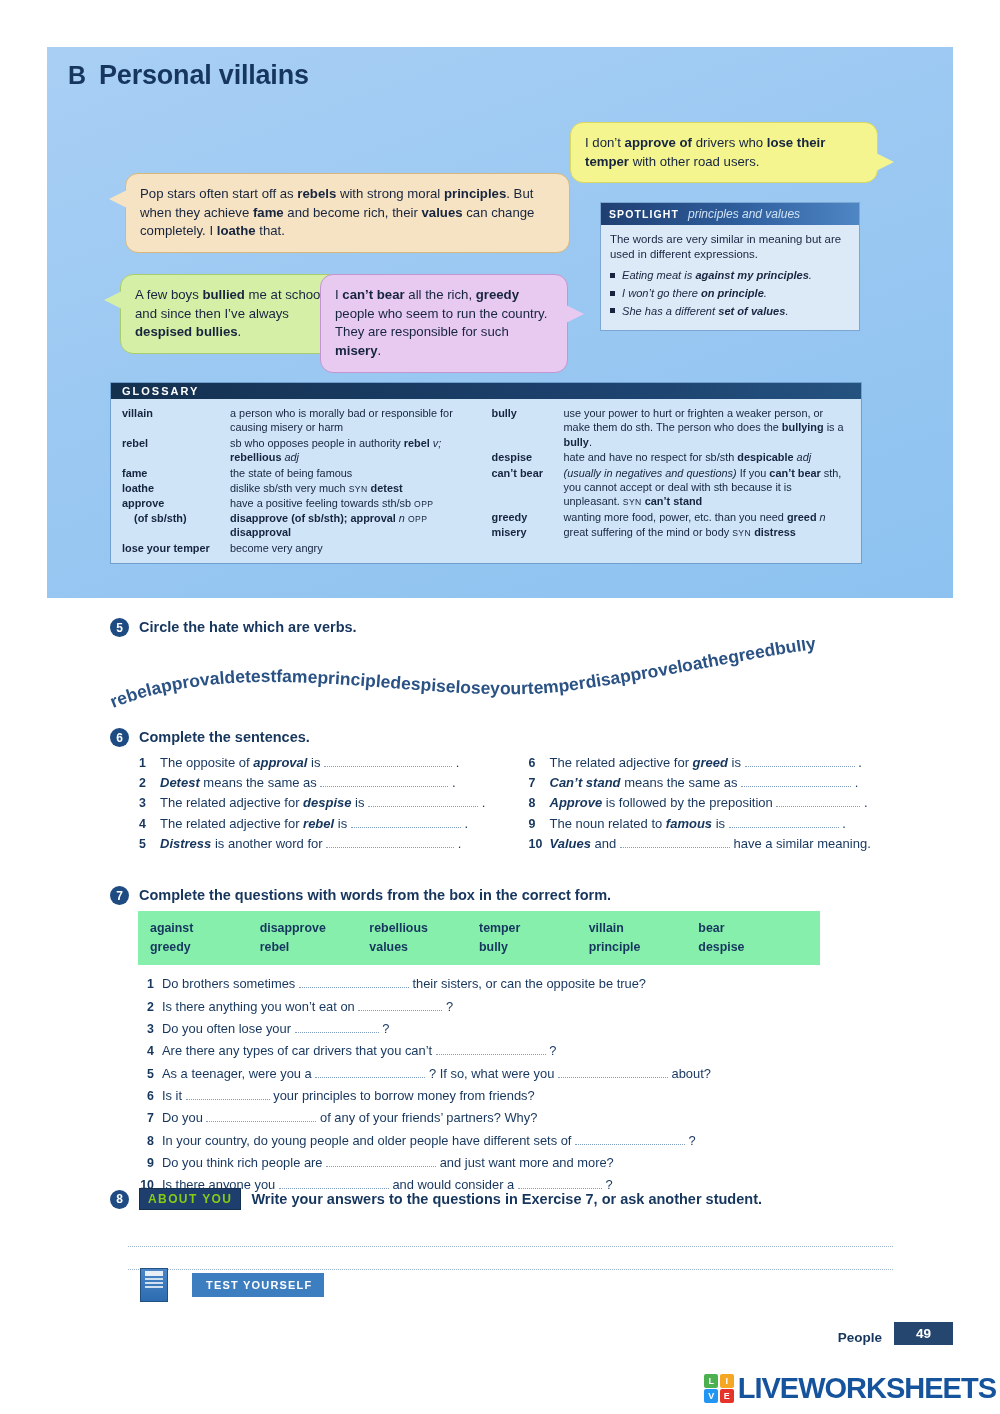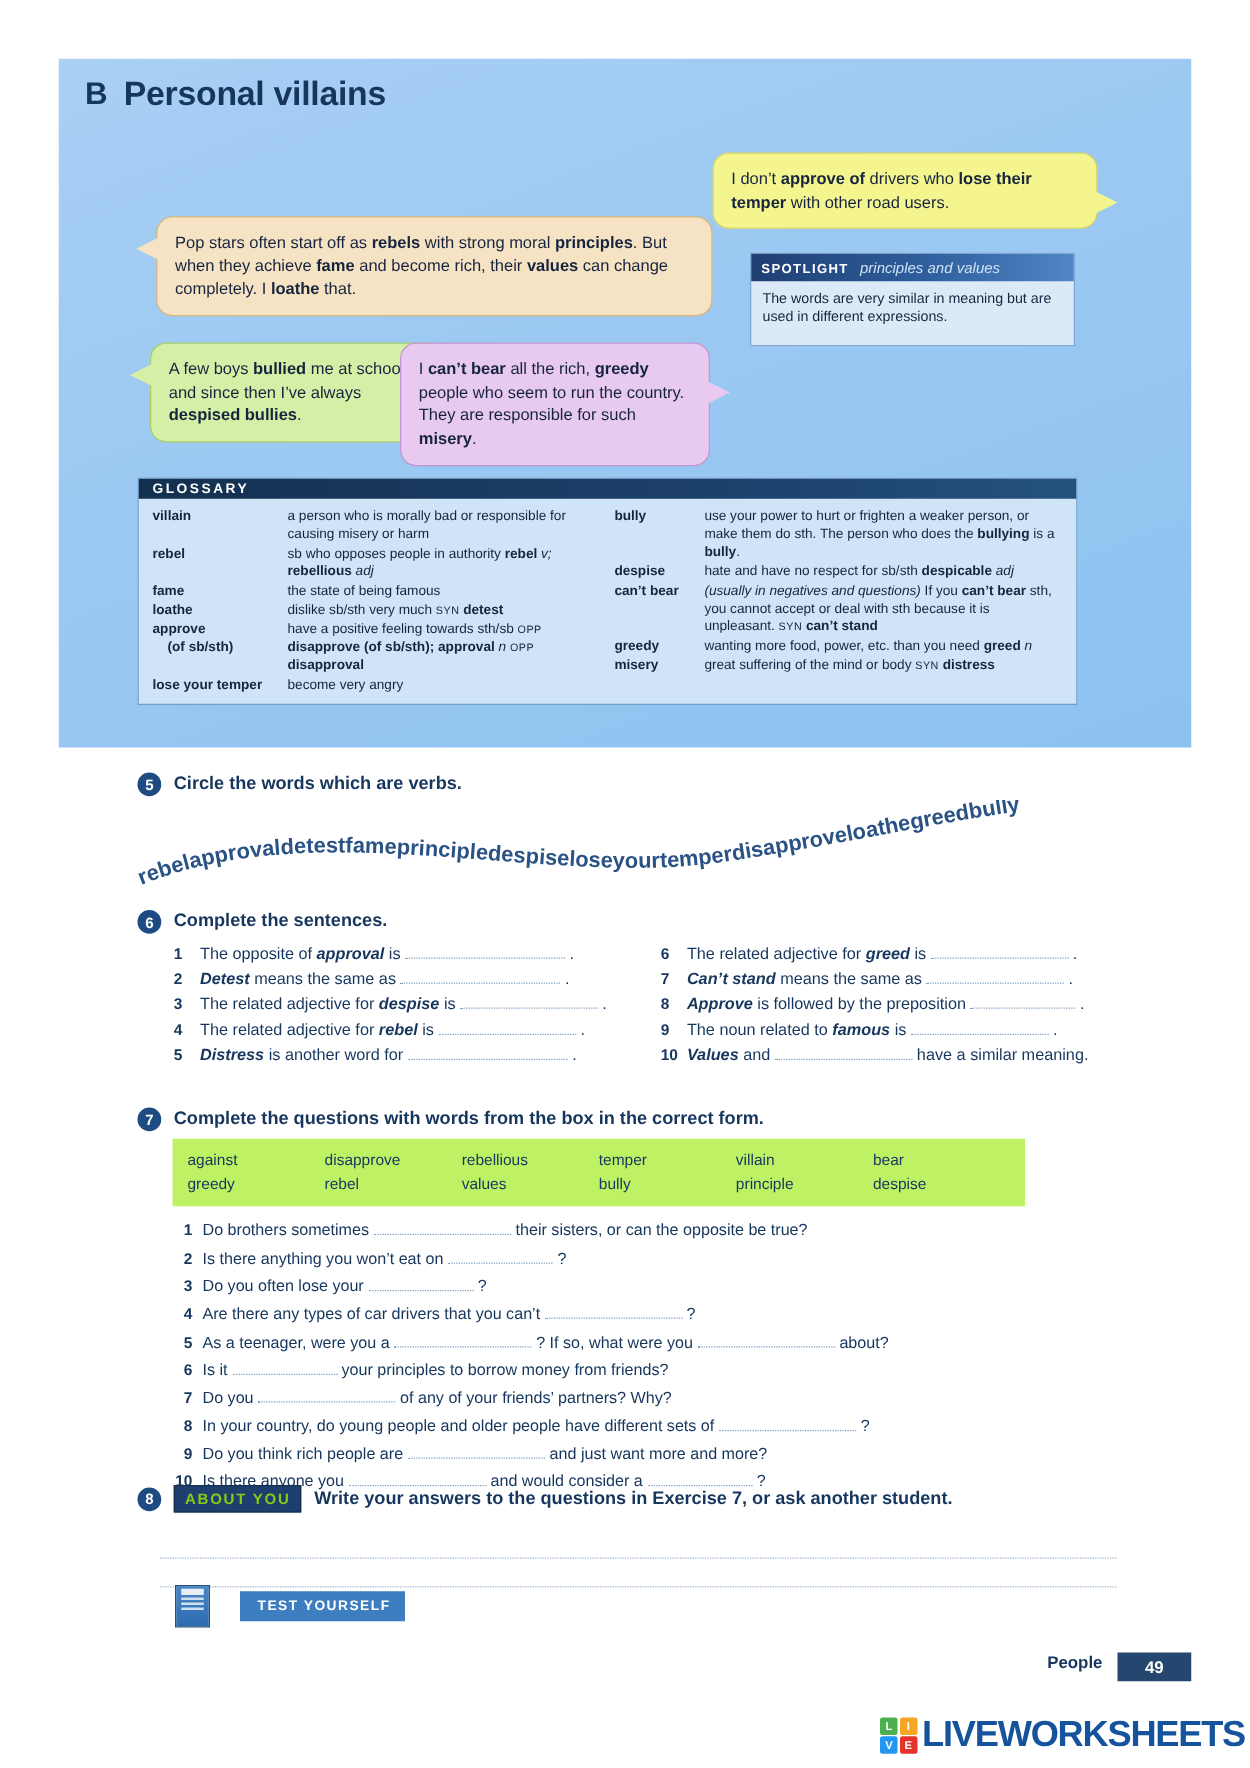--- a/index.html
+++ b/index.html
@@ -80,21 +80,21 @@
   .q-cols{display:flex;gap:18px;margin-top:6px;margin-left:29px;}
   .q-col{flex:1;}
   .q-row{display:flex;align-items:baseline;font-size:13px;color:#16365e;line-height:1.55;gap:7px;}
   .q-no{width:14px;flex-shrink:0;font-weight:bold;text-align:left;font-size:12.4px;}
   .q-txt{flex:1;}
   .q-txt i{font-style:italic;font-weight:bold;}
   .blank{display:inline-block;border-bottom:1.3px dotted #7f9ec0;vertical-align:baseline;height:11px;}.bl-md{width:84px;}.bl-lg{width:110px;}.bl-xl{width:128px;}
 
   
   #ex7{left:110px;top:886px;width:800px;}
-  .wordbox{margin:6px 0 0 28px;background:#bef264;padding:8px 12px;width:658px;}
+  .wordbox{margin:6px 0 0 28px;background:#86efac;padding:8px 12px;width:658px;font-weight:bold;}
   .wb-row{display:flex;font-size:12.4px;color:#16365e;line-height:1.55;}
   .wb-cell{width:110px;}
   .q7list{margin:8px 0 0 28px;}
   .q7row{display:flex;align-items:baseline;font-size:12.9px;color:#16365e;line-height:1.72;gap:8px;}
   .q7no{width:16px;flex-shrink:0;font-weight:bold;text-align:right;font-size:12.4px;}
 
   
   #ex8{left:110px;top:1188px;width:790px;}
   .about-tag{background:#1e3f6e;color:#84cc16;font-size:12px;letter-spacing:1.4px;
     padding:3px 8px;font-weight:bold;border:1px solid #14304f;}
@@ -104,21 +104,21 @@
   .test-yourself{position:absolute;left:140px;top:1268px;display:flex;align-items:center;gap:28px;}
   .ty-icon{width:26px;height:32px;background:linear-gradient(180deg,#4a86c8 0%,#2d6cb0 100%);
     border:1px solid #22507f;position:relative;}
   .ty-icon:before{content:"";position:absolute;left:4px;top:2px;width:18px;height:5px;background:#e8eef6;}
   .ty-icon:after{content:"";position:absolute;left:4px;top:9px;width:18px;height:2px;
     background:#cfe0f0;box-shadow:0 4px 0 #cfe0f0,0 8px 0 #cfe0f0;}
   .ty-label{background:#3d7ec0;color:#ffffff;font-size:11px;letter-spacing:1.2px;
     padding:6px 12px 6px 14px;margin-left:-4px;font-weight:bold;}
 
   
-  .footer{position:absolute;right:47px;top:1322px;display:flex;align-items:flex-start;gap:12px;}
+  .footer{position:absolute;right:47px;top:1322px;display:flex;align-items:flex-end;gap:12px;}
   .foot-word{font-size:13.5px;font-weight:bold;color:#16365e;}
   .foot-page{background:#24466f;color:#ffffff;font-size:13.5px;font-weight:bold;
     padding:4px 22px;}
 
   .lw{position:absolute;right:4px;top:1372px;display:flex;align-items:center;gap:4px;}
   .lw-grid{display:grid;grid-template-columns:14px 14px;grid-template-rows:14px 14px;gap:1.5px;}
   .lw-cell{display:flex;align-items:center;justify-content:center;color:#fff;
     font-size:9px;font-weight:bold;border-radius:2px;}
   .lw-text{font-size:29px;font-weight:bold;color:#15549c;letter-spacing:-1px;}
 </style>
@@ -145,20 +145,25 @@
   <span class="txt">I <b>can’t bear</b> all the rich, <b>greedy</b> people who seem to run the country. They are responsible for such <b>misery</b>.</span>
 </div>
 
 <div class="spotlight">
   <div class="spot-head">
     <span class="spot-label">SPOTLIGHT</span>
     <span class="spot-sub">principles and values</span>
   </div>
   <div class="spot-body">
     <p>The words are very similar in meaning but are used in different expressions.</p>
+    <ul>
+      <li>Eating meat is <b>against my principles</b>.</li>
+      <li>I won’t go there <b>on principle</b>.</li>
+      <li>She has a different <b>set of values</b>.</li>
+    </ul>
   </div>
 </div>
 
 <div class="glossary">
   <div class="gl-head">GLOSSARY</div>
   <div class="gl-cols">
     <div class="gl-col gl-col1">
         <div class="gl-row">
           <span class="gl-term">villain</span>
           <span class="gl-def">a person who is morally bad or responsible for causing misery or harm</span>
@@ -205,21 +210,21 @@
           <span class="gl-term">misery</span>
           <span class="gl-def">great suffering of the mind or body <span class="gl-sc">SYN</span> <b>distress</b></span>
         </div>
       </div>
   </div>
 </div>
 
 <div class="ex" id="ex5" style="left:110px;top:618px;">
   <div class="ex-head">
     <span class="num">5</span>
-    <span class="ex-title">Circle the words which are verbs.</span>
+    <span class="ex-title">Circle the hate which are verbs.</span>
   </div>
 </div>
 
 <svg id="curved-words" viewBox="0 0 740 80">
   <defs>
     <path id="wavepath" d="M 8,68 C 150,10 330,70 470,50 C 580,34 660,14 735,6" fill="none"></path>
   </defs>
   <text>
     <textPath href="#wavepath" id="wordstring-path">rebelapprovaldetestfameprincipledespiseloseyourtemperdisapproveloathegreedbully</textPath>
   </text>

